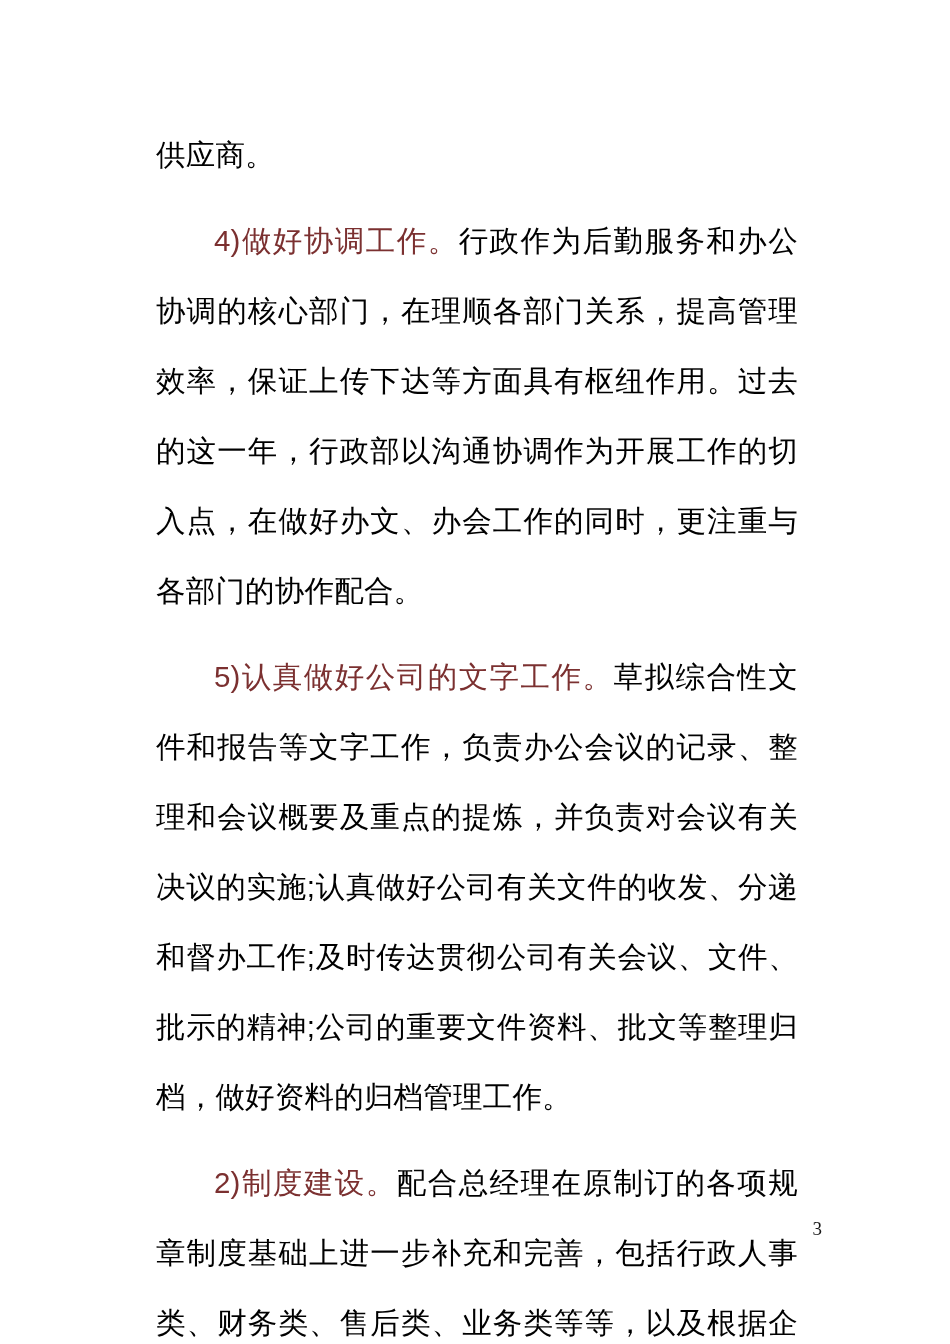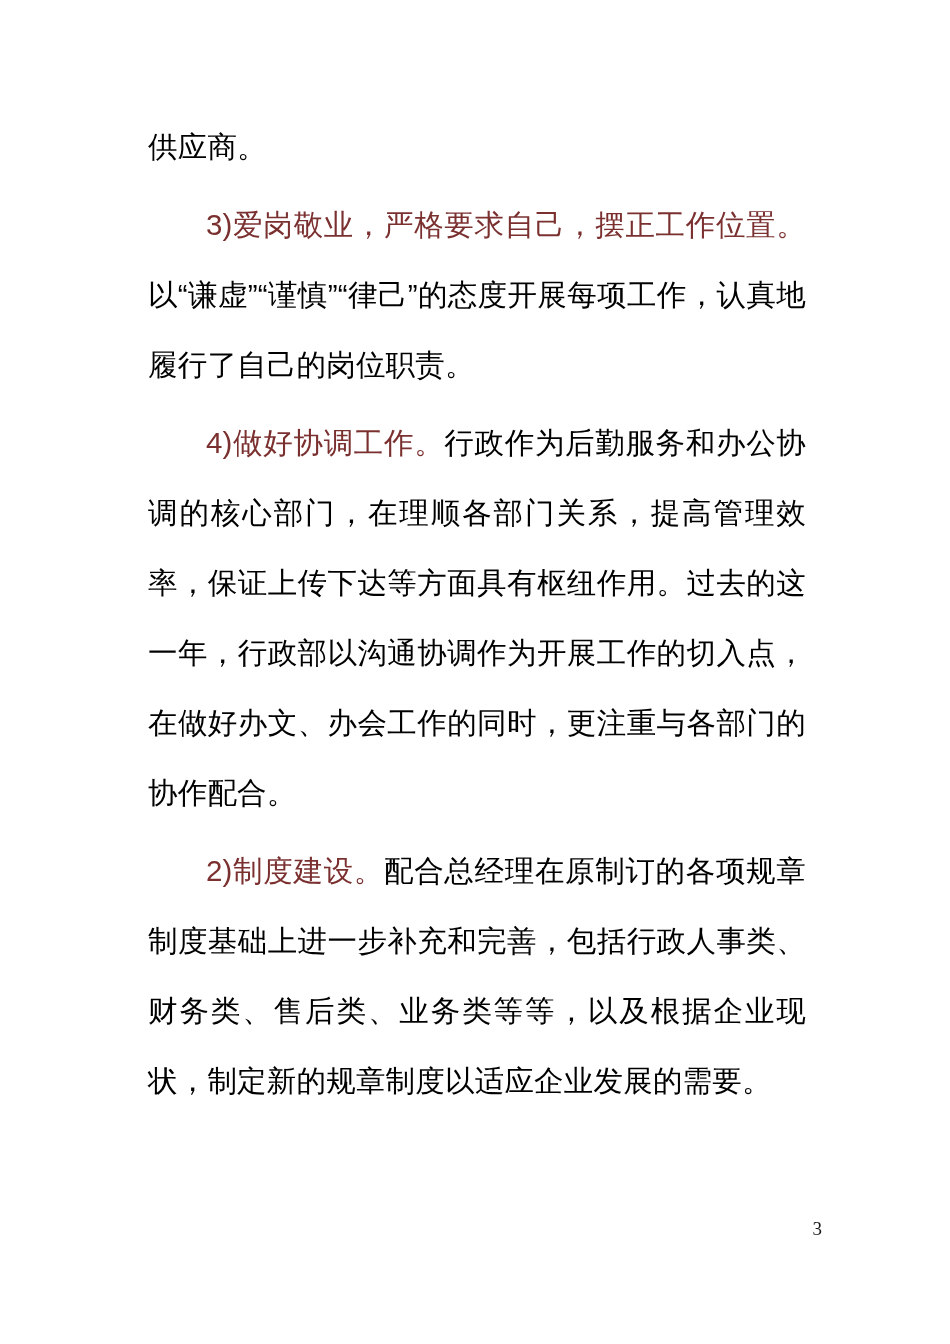--- a/index.html
+++ b/index.html
@@ -24,21 +24,21 @@
     top: 104px;
     width: 674px;
   }
   .para {
     font-size: 29.5px;
     line-height: 70px;
     color: #000000;
     text-align: justify;
     text-justify: inter-ideograph;
     letter-spacing: 0.2px;
-    margin: 8px;
+    margin: 16px;
     white-space: normal;
     word-break: break-all;
   }
   .para.indent {
     text-indent: 58px;
   }
   .hl {
     color: #7b3030;
   }
   .page-number {
@@ -56,28 +56,28 @@
 <body>
 
 <div class="page">
 
   <div class="doc-body">
 
     <p class="para">
       <span>供应商。</span>
     </p>
 
-    <p class="para indent">
-      <span class="hl">3)爱岗敬业，严格要求自己，摆正工作位置。</span><span>以“谦虚”“谨慎”“律己”的态度开展每项工作，认真地履行了自己的岗位职责。</span>
-    </p>
 
     <p class="para indent">
       <span class="hl">4)做好协调工作。</span><span>行政作为后勤服务和办公协调的核心部门，在理顺各部门关系，提高管理效率，保证上传下达等方面具有枢纽作用。过去的这一年，行政部以沟通协调作为开展工作的切入点，在做好办文、办会工作的同时，更注重与各部门的协作配合。</span>
     </p>
 
+    <p class="para indent">
+      <span class="hl">5)认真做好公司的文字工作。</span><span>草拟综合性文件和报告等文字工作，负责办公会议的记录、整理和会议概要及重点的提炼，并负责对会议有关决议的实施;认真做好公司有关文件的收发、分递和督办工作;及时传达贯彻公司有关会议、文件、批示的精神;公司的重要文件资料、批文等整理归档，做好资料的归档管理工作。</span>
+    </p>
 
     <p class="para indent">
       <span class="hl">2)制度建设。</span><span>配合总经理在原制订的各项规章制度基础上进一步补充和完善，包括行政人事类、财务类、售后类、业务类等等，以及根据企业现状，制定新的规章制度以适应企业发展的需要。</span>
     </p>
 
   </div>
 
   <div class="page-number">3</div>
 
 </div>

